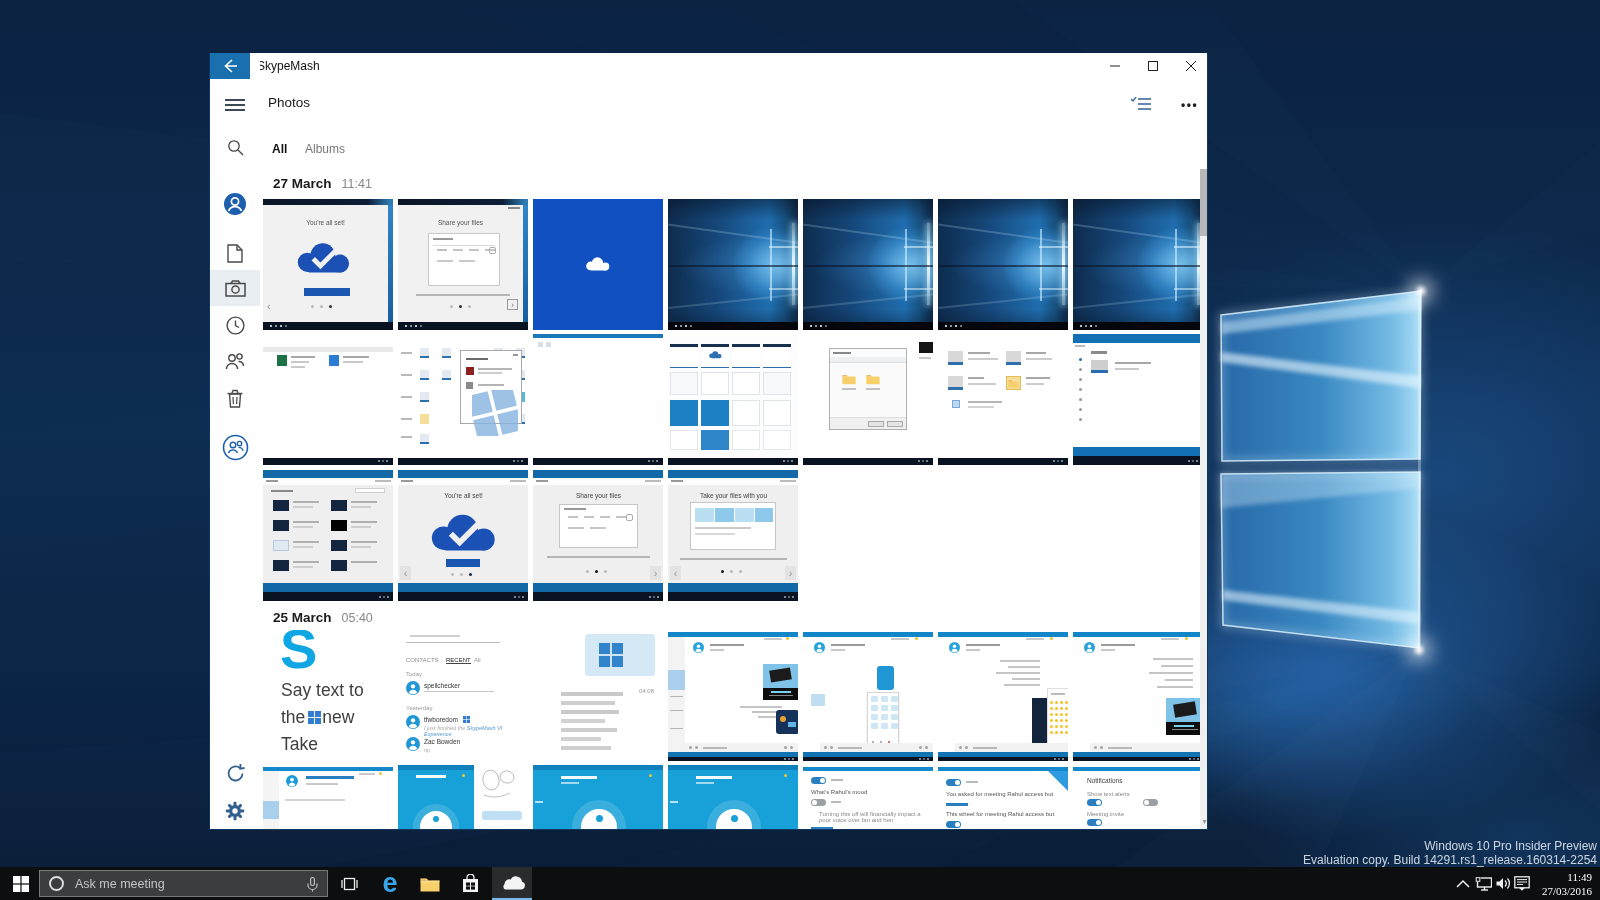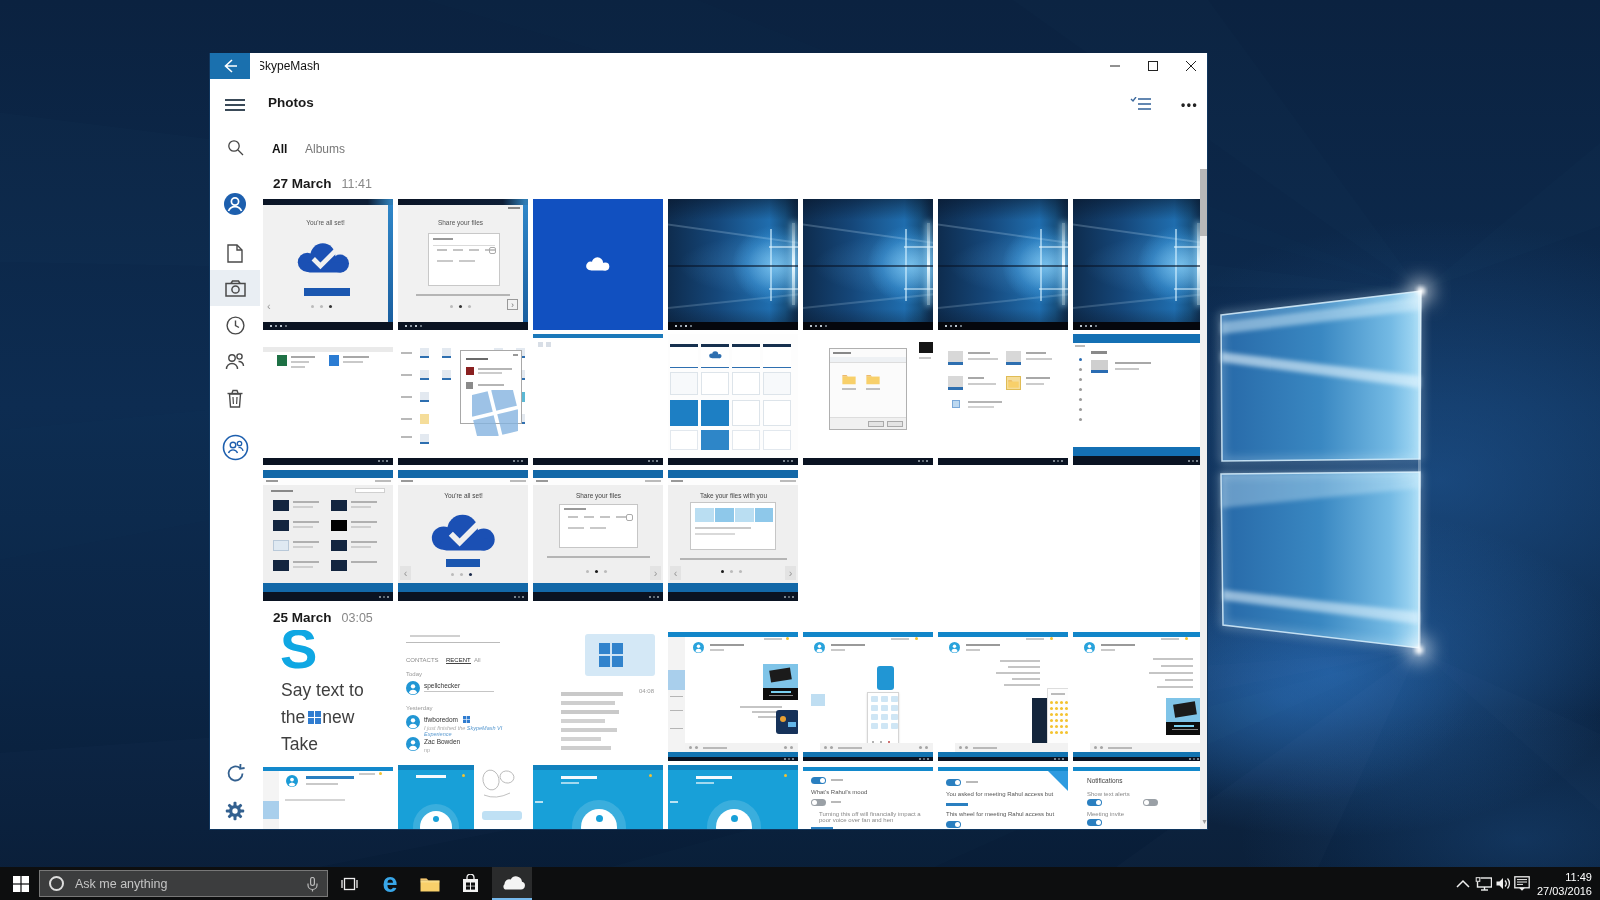--- a/index.html
+++ b/index.html
@@ -6,27 +6,27 @@
 #wall{position:absolute;left:0;top:0;}
 #wm{position:absolute;right:3px;top:839px;text-align:right;color:rgba(235,242,250,0.85);font-size:12px;line-height:14px;}
 
 #task{position:absolute;left:0;top:867px;width:1600px;height:33px;background:#0d0e0f;}
 #sbox{position:absolute;left:39px;top:3px;width:289px;height:27px;background:#3c3d3e;border:1px solid #787878;display:flex;align-items:center;}
 #sbox .ring{width:15px;height:15px;border:2px solid #ddd;border-radius:50%;margin-left:9px;}
 #sbox .ph{color:#c5c5c5;font-size:12.5px;margin-left:11px;}
 .tbi{position:absolute;top:0;height:33px;display:flex;align-items:center;justify-content:center;}
 #odcell{position:absolute;left:492px;top:0;width:40px;height:33px;background:#2a2b2c;border-bottom:2px solid #76b9ed;}
 .tri{position:absolute;top:0;height:33px;display:flex;align-items:center;color:#fff;}
-#clock{font-size:11px;text-align:right;line-height:14px;color:#fff;}
+#clock{font-size:11px;text-align:right;line-height:14px;color:#fff;font-family:Liberation Serif, serif;}
 
 #win{position:absolute;left:209px;top:53px;width:999px;height:777px;background:#fff;overflow:hidden;border-left:1px solid #10365e;border-right:1px solid #10365e;border-bottom:1px solid #10365e;}
 #backbtn{position:absolute;left:-1px;top:0;width:41px;height:26px;background:#1a70ae;z-index:9;}
 #wtitle{position:absolute;left:47px;top:6px;font-size:12px;color:#111;}
 .wbtn{position:absolute;top:0;width:38px;height:26px;color:#222;text-align:center;}
-#photos{position:absolute;left:58px;top:42px;font-size:13.5px;font-weight:bold;color:#1a1a1a;}
+#photos{position:absolute;left:58px;top:42px;font-size:13.5px;font-weight:normal;color:#1a1a1a;}
 #burger{position:absolute;left:15px;top:46px;z-index:5;width:20px;height:12px;border-top:2px solid #3a4a58;border-bottom:2px solid #3a4a58;}
 #burger:before{content:"";position:absolute;left:0;top:3px;width:20px;height:2px;background:#3a4a58;}
 #tabAll{position:absolute;left:62px;top:89px;font-size:12px;color:#111;font-weight:bold;}
 #tabAlbums{position:absolute;left:95px;top:89px;font-size:12px;color:#777;}
 
 #side{position:absolute;left:0;top:0;width:50px;height:777px;background:#fff;}
 #camhl{position:absolute;left:0;top:217px;width:50px;height:36px;background:#e9eef3;}
 .sic{position:absolute;left:0;width:50px;text-align:center;}
 
 .hdr{position:absolute;font-size:13.5px;color:#1a1a1a;font-weight:bold;}
@@ -154,20 +154,21 @@
    <polygon points="1221,315 1421,291 1420,459 1222,461"></polygon>
    <polygon points="1221,474 1420,472 1419,648 1223,625"></polygon>
   </g>
   <line x1="1420" y1="291" x2="1419" y2="650" stroke="#f2fcff" stroke-width="4" filter="url(#b5)"></line>
   <circle cx="1421" cy="291" r="10" fill="#ffffff" filter="url(#b10)"></circle>
         <circle cx="1421" cy="291" r="4" fill="#ffffff" filter="url(#b2)"></circle>
   <circle cx="1419" cy="650" r="10" fill="#ffffff" filter="url(#b10)"></circle>
         <circle cx="1419" cy="650" r="4" fill="#ffffff" filter="url(#b2)"></circle>
  </g>
 </svg>
+<div id="wm">Windows 10 Pro Insider Preview<br>Evaluation copy. Build 14291.rs1_release.160314-2254</div>
 
 <div id="win">
  <div id="backbtn"><svg width="40" height="26" viewBox="0 0 40 26">
           <path d="M23 7 L16.5 13 L23 19 M16.5 13 H28" stroke="#fff" stroke-width="1.6" fill="none"></path>
         </svg></div>
  <div id="wtitle">SkypeMash</div>
  <div class="wbtn" style="left:886px;"><svg width="38" height="26">
           <line x1="14" y1="13" x2="24" y2="13" stroke="#222" stroke-width="1"></line>
         </svg></div>
  <div class="wbtn" style="left:924px;"><svg width="38" height="26">
@@ -265,21 +266,21 @@
                   <rect x="0.8" y="8.5" width="4.4" height="3" rx="1"></rect>
                   <rect x="14.8" y="8.5" width="4.4" height="3" rx="1"></rect>
                 </g>
               </g>
             </g>
             <circle cx="10" cy="10" r="2.7" fill="#fff"></circle>
           </svg></div>
  </div>
 
  <div class="hdr" style="left:63px;top:123px;">27 March<span class="tm">11:41</span></div>
- <div class="hdr" style="left:63px;top:557px;">25 March<span class="tm">03:05</span></div>
+ <div class="hdr" style="left:63px;top:557px;">25 March<span class="tm">05:40</span></div>
 
  <div id="tiles">
 
  <div class="t" style="left:53px;top:146px;background:#f1f1f1">
   <div class="a" style="left:0;top:0;width:131px;height:6px;background:linear-gradient(to right,#0b1526 0%,#0e1e36 80%,#2f7cb4 97%)"></div>
   <div class="a" style="left:125px;top:6px;width:6px;height:117px;background:linear-gradient(#2f86c8,#1a5fa0)"></div>
   <div class="tt ctr" style="top:20px;width:125px;">You're all set!</div>
   <svg class="a" style="left:30px;top:37px" width="62" height="42" viewBox="0 0 104 62">
             <use href="#cld" fill="#1b50b4"></use>
             <path d="M34 34 L46 46 L72 20" stroke="#f1f1f1" stroke-width="8" fill="none"></path>
@@ -883,21 +884,21 @@
           <g fill="#fff">
             <rect x="0" y="0" width="7.4" height="7.4"></rect>
             <rect x="8.6" y="0" width="7.4" height="7.4"></rect>
             <rect x="0" y="8.6" width="7.4" height="7.4"></rect>
             <rect x="8.6" y="8.6" width="7.4" height="7.4"></rect>
           </g>
         </svg>
  </div>
  <div id="sbox">
         <div class="ring"></div>
-        <div class="ph">Ask me anything</div>
+        <div class="ph">Ask me meeting</div>
   <svg style="position:absolute;right:9px;top:6px;" width="11" height="15" viewBox="0 0 11 15">
           <rect x="3.6" y="0.5" width="3.8" height="8" rx="1.9" fill="none" stroke="#bbb" stroke-width="1.2"></rect>
           <path d="M1 6.5 v1.5 a4.5 4.5 0 0 0 9 0 v-1.5 M5.5 12.5 v2" fill="none" stroke="#bbb" stroke-width="1.2"></path>
         </svg>
  </div>
  <div class="tbi" style="left:334px;width:30px;">
   <svg width="17" height="14" viewBox="0 0 17 14">
           <rect x="3.5" y="1.5" width="10" height="11" fill="none" stroke="#eee" stroke-width="1.3"></rect>
           <path d="M1 3 v8 M16 3 v8" stroke="#eee" stroke-width="1.3"></path>
         </svg>

